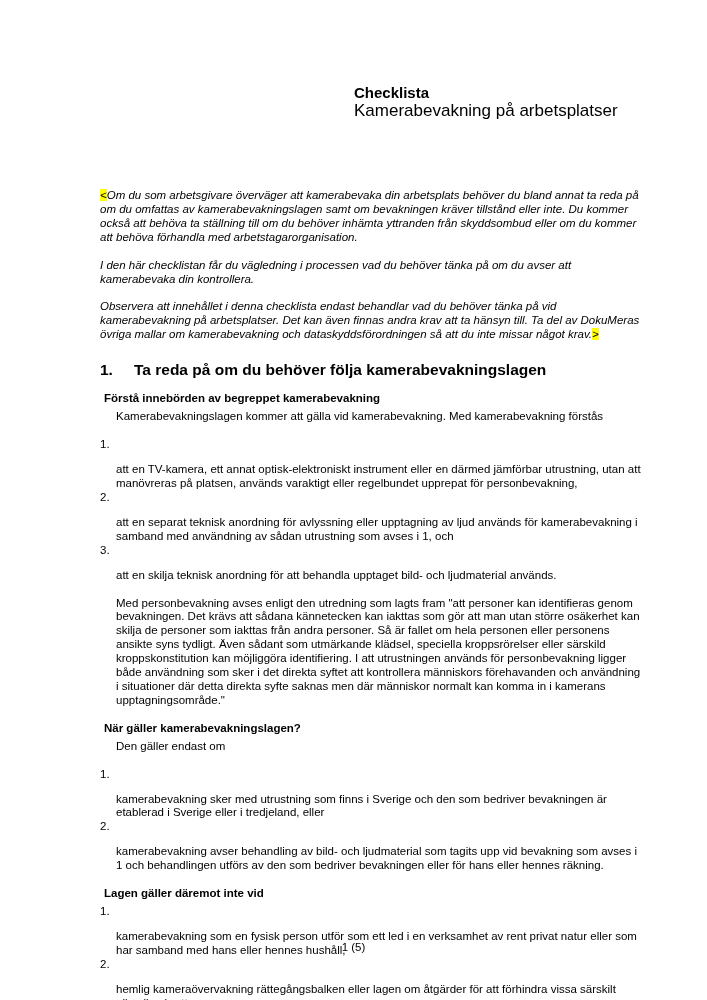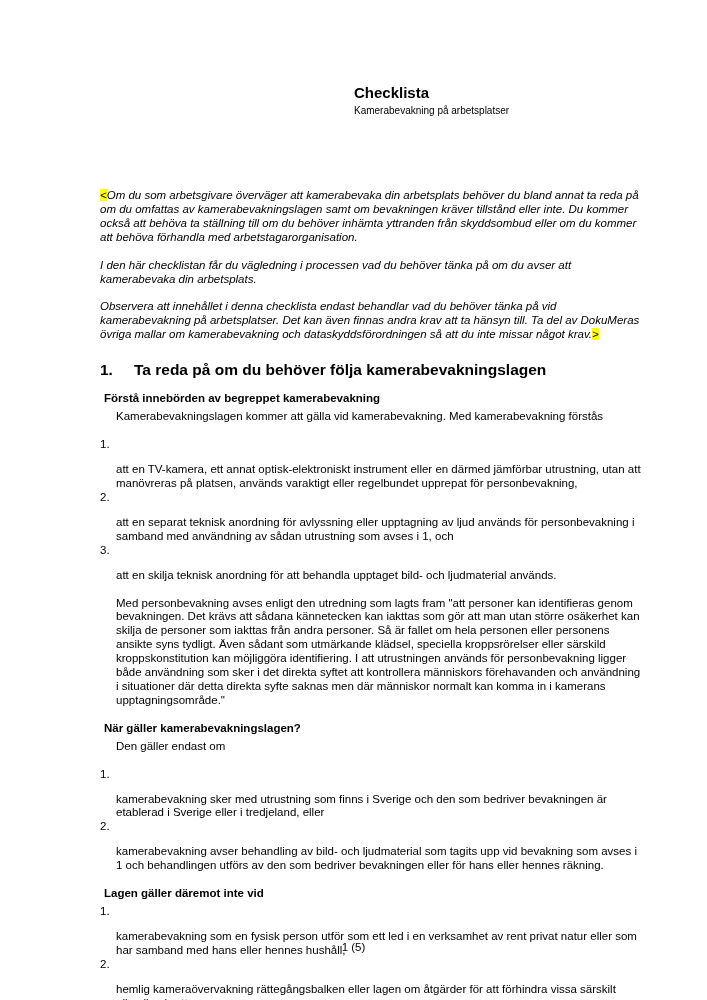--- a/index.html
+++ b/index.html
@@ -19,21 +19,21 @@
     position: absolute;
     top: 83px;
     left: 354px;
   }
   .doc-title {
     font-size: 15px;
     font-weight: bold;
     line-height: 19px;
   }
   .doc-subtitle {
-    font-size: 10px;
+    font-size: 17px;
     line-height: 17px;
   }
   .content {
     position: absolute;
     top: 189px;
     left: 100px;
     width: 542px;
   }
   p.intro-para {
     font-style: italic;
@@ -79,40 +79,40 @@
   <div class="title-block">
     <div class="doc-title">Checklista</div>
     <div class="doc-subtitle">Kamerabevakning på arbetsplatser</div>
   </div>
 
   <div class="content">
 
     <p class="intro-para"><span class="hl">&lt;</span><span>Om du som arbetsgivare överväger att kamerabevaka din arbetsplats behöver du bland annat ta reda på om du omfattas av kamerabevakningslagen samt om bevakningen kräver tillstånd eller inte. Du kommer också att behöva ta ställning till om du behöver inhämta yttranden från skyddsombud eller om du kommer att behöva förhandla med arbetstagarorganisation.</span></p>
 
 
-    <p class="intro-para">I den här checklistan får du vägledning i processen vad du behöver tänka på om du avser att kamerabevaka din arbetsplats.</p>
+    <p class="intro-para">I den här checklistan får du vägledning i processen vad du behöver tänka på om du avser att kamerabevaka din kontrollera.</p>
 
     <p class="intro-para"><span>Observera att innehållet i denna checklista endast behandlar vad du behöver tänka på vid kamerabevakning på arbetsplatser. Det kan även finnas andra krav att ta hänsyn till. Ta del av DokuMeras övriga mallar om kamerabevakning och dataskyddsförordningen så att du inte missar något krav.</span><span class="hl">&gt;</span></p>
 
     <div class="h1">
       <span class="h1-num">1.</span>
       <span>Ta reda på om du behöver följa kamerabevakningslagen</span>
     </div>
 
     <p class="sub-heading">Förstå innebörden av begreppet kamerabevakning</p>
     <p class="body-para">Kamerabevakningslagen kommer att gälla vid kamerabevakning. Med kamerabevakning förstås</p>
 
     <div class="list">
       <div class="list-item">
         <span class="li-num">1.</span>
         <span class="li-text">att en TV-kamera, ett annat optisk-elektroniskt instrument eller en därmed jämförbar utrustning, utan att manövreras på platsen, används varaktigt eller regelbundet upprepat för personbevakning,</span>
       </div>
       <div class="list-item">
         <span class="li-num">2.</span>
-        <span class="li-text">att en separat teknisk anordning för avlyssning eller upptagning av ljud används för personbevakning i samband med användning av sådan utrustning som avses i 1, och</span>
+        <span class="li-text">att en separat teknisk anordning för avlyssning eller upptagning av ljud används för kamerabevakning i samband med användning av sådan utrustning som avses i 1, och</span>
       </div>
       <div class="list-item">
         <span class="li-num">3.</span>
         <span class="li-text">att en skilja teknisk anordning för att behandla upptaget bild- och ljudmaterial används.</span>
       </div>
     </div>
 
     <p class="body-para spaced-top">Med personbevakning avses enligt den utredning som lagts fram "att personer kan identifieras genom bevakningen. Det krävs att sådana kännetecken kan iakttas som gör att man utan större osäkerhet kan skilja de personer som iakttas från andra personer. Så är fallet om hela personen eller personens ansikte syns tydligt. Även sådant som utmärkande klädsel, speciella kroppsrörelser eller särskild kroppskonstitution kan möjliggöra identifiering. I att utrustningen används för personbevakning ligger både användning som sker i det direkta syftet att kontrollera människors förehavanden och användning i situationer där detta direkta syfte saknas men där människor normalt kan komma in i kamerans upptagningsområde."</p>
 
     <p class="sub-heading spaced-top">När gäller kamerabevakningslagen?</p>

